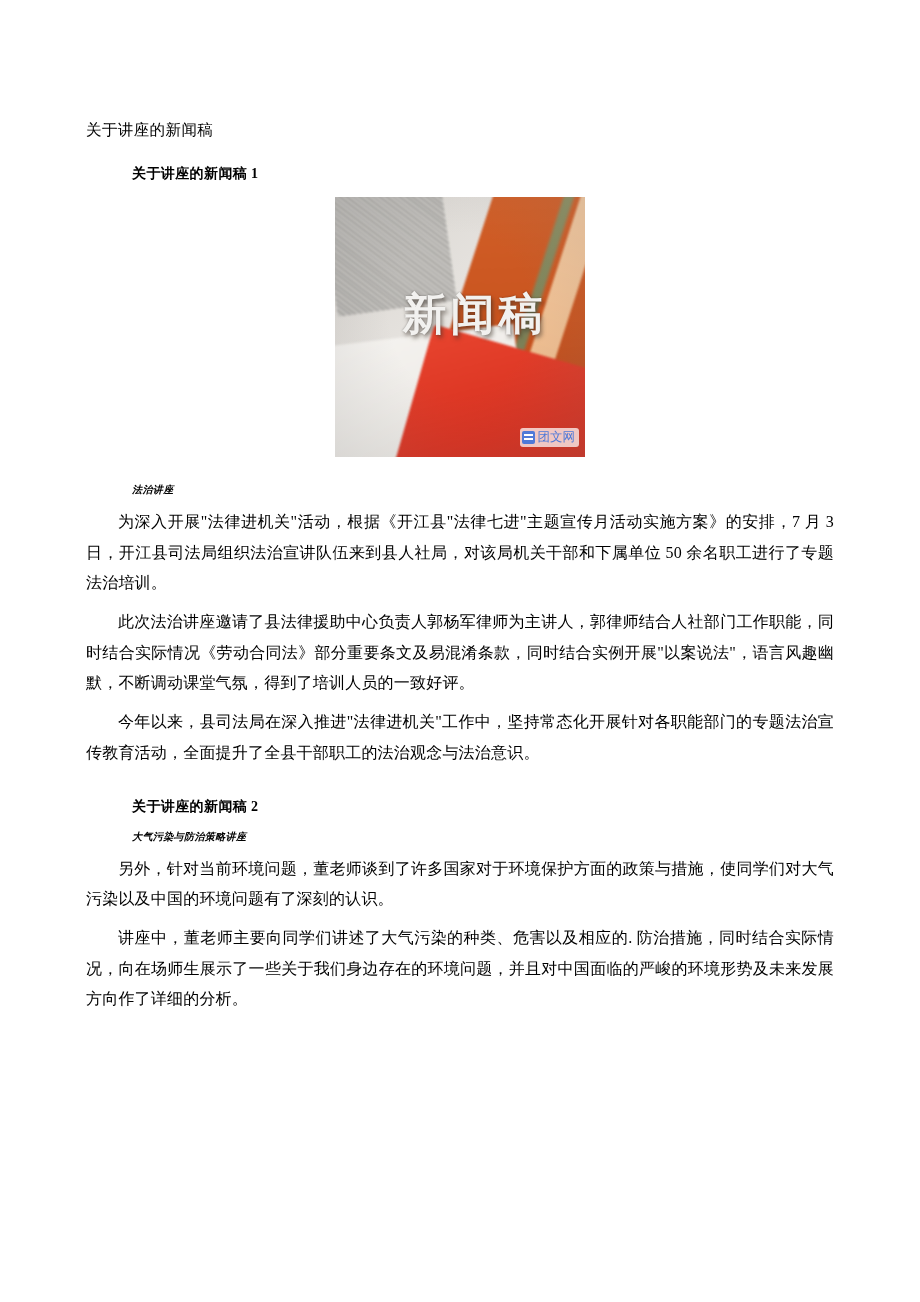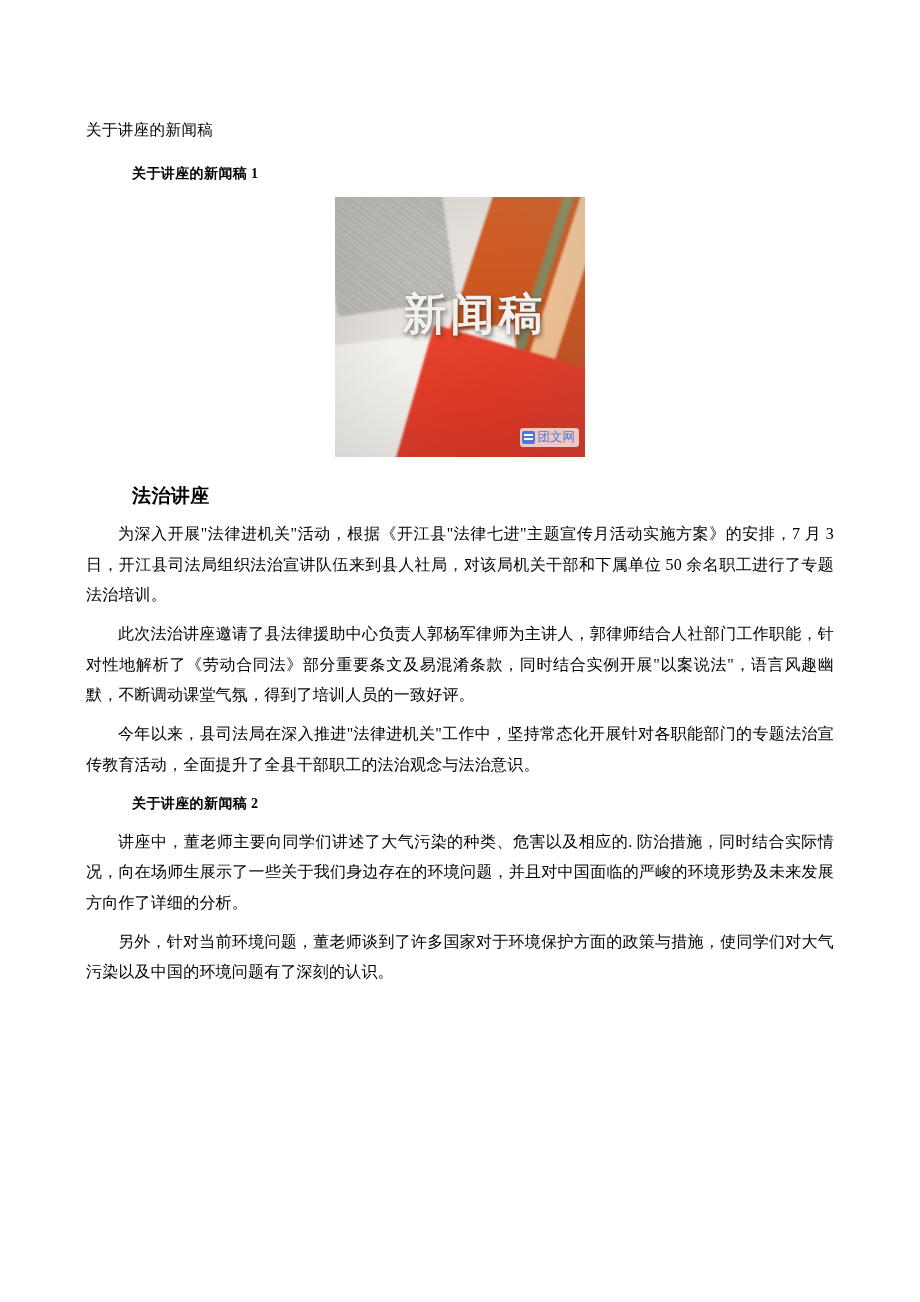--- a/index.html
+++ b/index.html
@@ -28,25 +28,26 @@
     letter-spacing: 0.4px;
   }
   .section-heading {
     font-size: 14px;
     font-weight: bold;
     margin: 0 0 14px 0;
     padding-left: 46px;
     letter-spacing: 0.4px;
   }
   .sub-heading {
-    font-size: 19px;
+    font-size: 10px;
     font-weight: bold;
     margin: 0 0 10px 0;
     padding-left: 46px;
     letter-spacing: 0.4px;
+    font-style: italic;
   }
   p.body-text {
     font-size: 16px;
     line-height: 1.92;
     margin: 0 0 8px 0;
     text-indent: 32px;
     text-align: justify;
     letter-spacing: 0.2px;
   }
   .figure {
@@ -201,21 +202,22 @@
           <span class="wm-badge"></span>
           <span>团文网</span>
         </div>
       </div>
     </div>
   </div>
 
   <div class="sub-heading">法治讲座</div>
 
   <p class="body-text">为深入开展"法律进机关"活动，根据《开江县"法律七进"主题宣传月活动实施方案》的安排，7 月 3 日，开江县司法局组织法治宣讲队伍来到县人社局，对该局机关干部和下属单位 50 余名职工进行了专题法治培训。</p>
-  <p class="body-text">此次法治讲座邀请了县法律援助中心负责人郭杨军律师为主讲人，郭律师结合人社部门工作职能，针对性地解析了《劳动合同法》部分重要条文及易混淆条款，同时结合实例开展"以案说法"，语言风趣幽默，不断调动课堂气氛，得到了培训人员的一致好评。</p>
+  <p class="body-text">此次法治讲座邀请了县法律援助中心负责人郭杨军律师为主讲人，郭律师结合人社部门工作职能，同时结合实际情况《劳动合同法》部分重要条文及易混淆条款，同时结合实例开展"以案说法"，语言风趣幽默，不断调动课堂气氛，得到了培训人员的一致好评。</p>
   <p class="body-text">今年以来，县司法局在深入推进"法律进机关"工作中，坚持常态化开展针对各职能部门的专题法治宣传教育活动，全面提升了全县干部职工的法治观念与法治意识。</p>
 
-  <div class="section-heading" style="margin-top:14px;">关于讲座的新闻稿 2</div>
-
+  <div class="section-heading" style="margin-top:29px;">关于讲座的新闻稿 2</div>
+  <div class="sub-heading">大气污染与防治策略讲座</div>
+
+  <p class="body-text">另外，针对当前环境问题，董老师谈到了许多国家对于环境保护方面的政策与措施，使同学们对大气污染以及中国的环境问题有了深刻的认识。</p>
   <p class="body-text">讲座中，董老师主要向同学们讲述了大气污染的种类、危害以及相应的. 防治措施，同时结合实际情况，向在场师生展示了一些关于我们身边存在的环境问题，并且对中国面临的严峻的环境形势及未来发展方向作了详细的分析。</p>
-  <p class="body-text">另外，针对当前环境问题，董老师谈到了许多国家对于环境保护方面的政策与措施，使同学们对大气污染以及中国的环境问题有了深刻的认识。</p>
 
 </div>
 
 </body></html>

